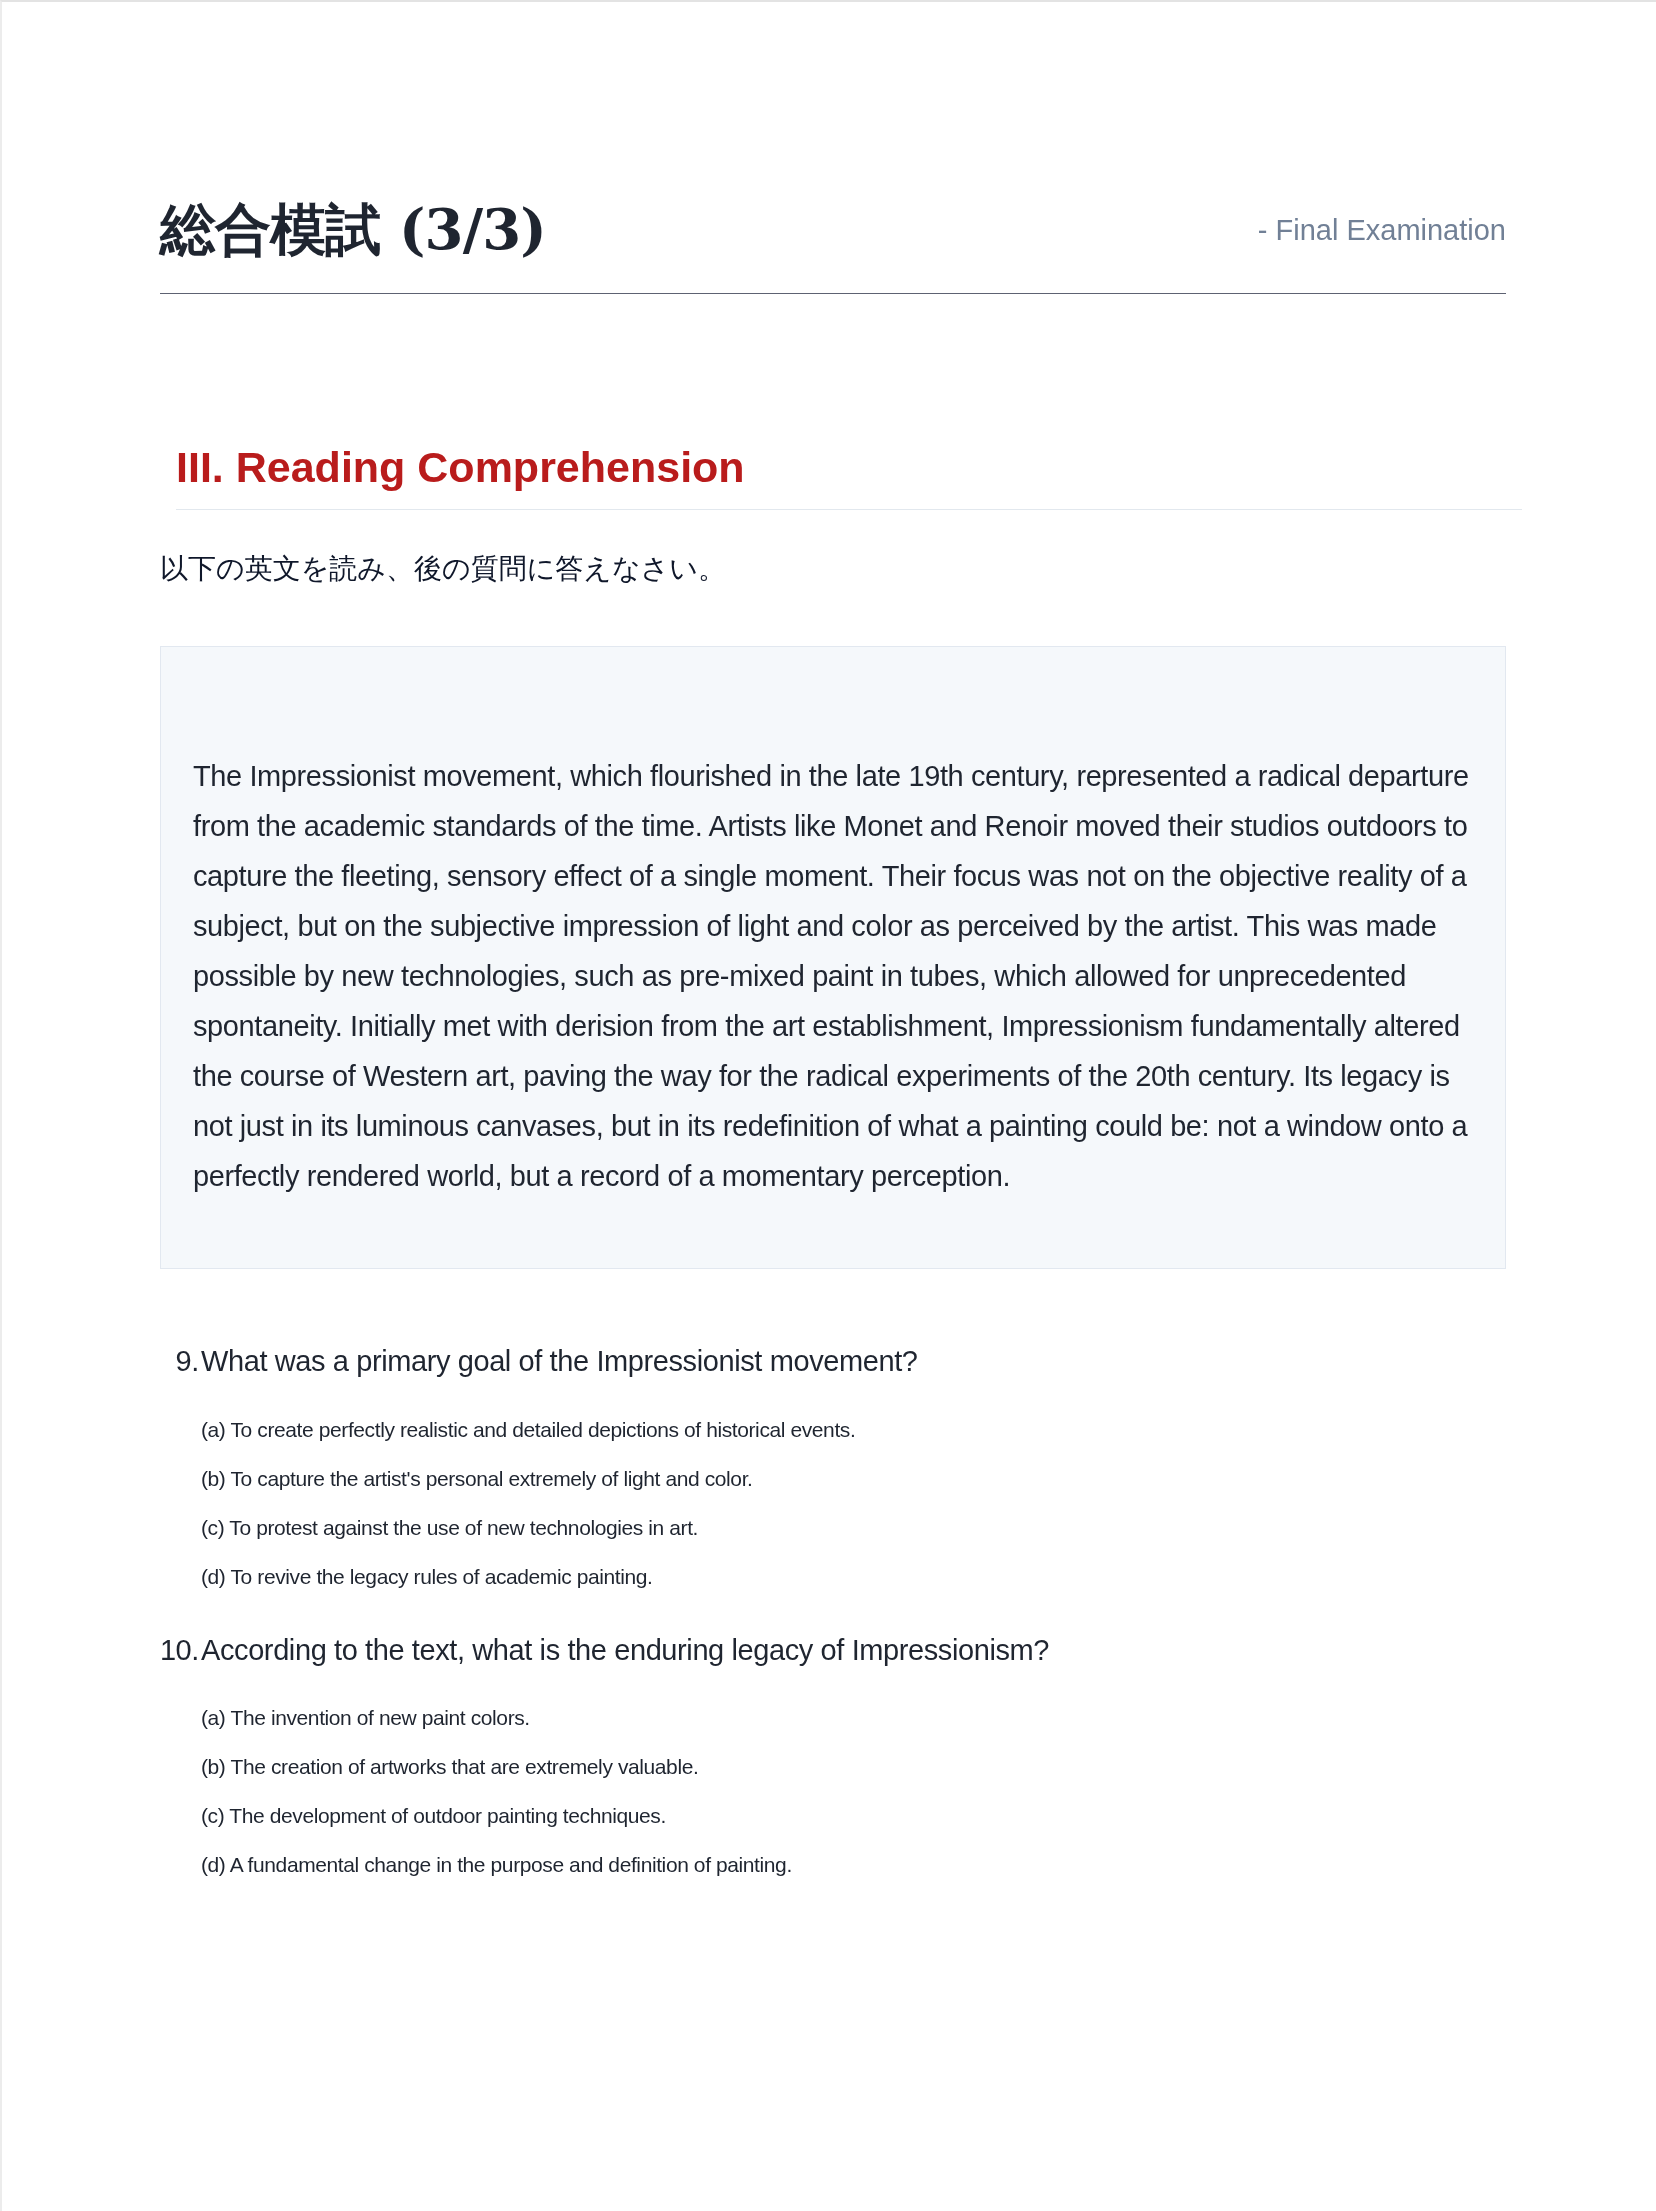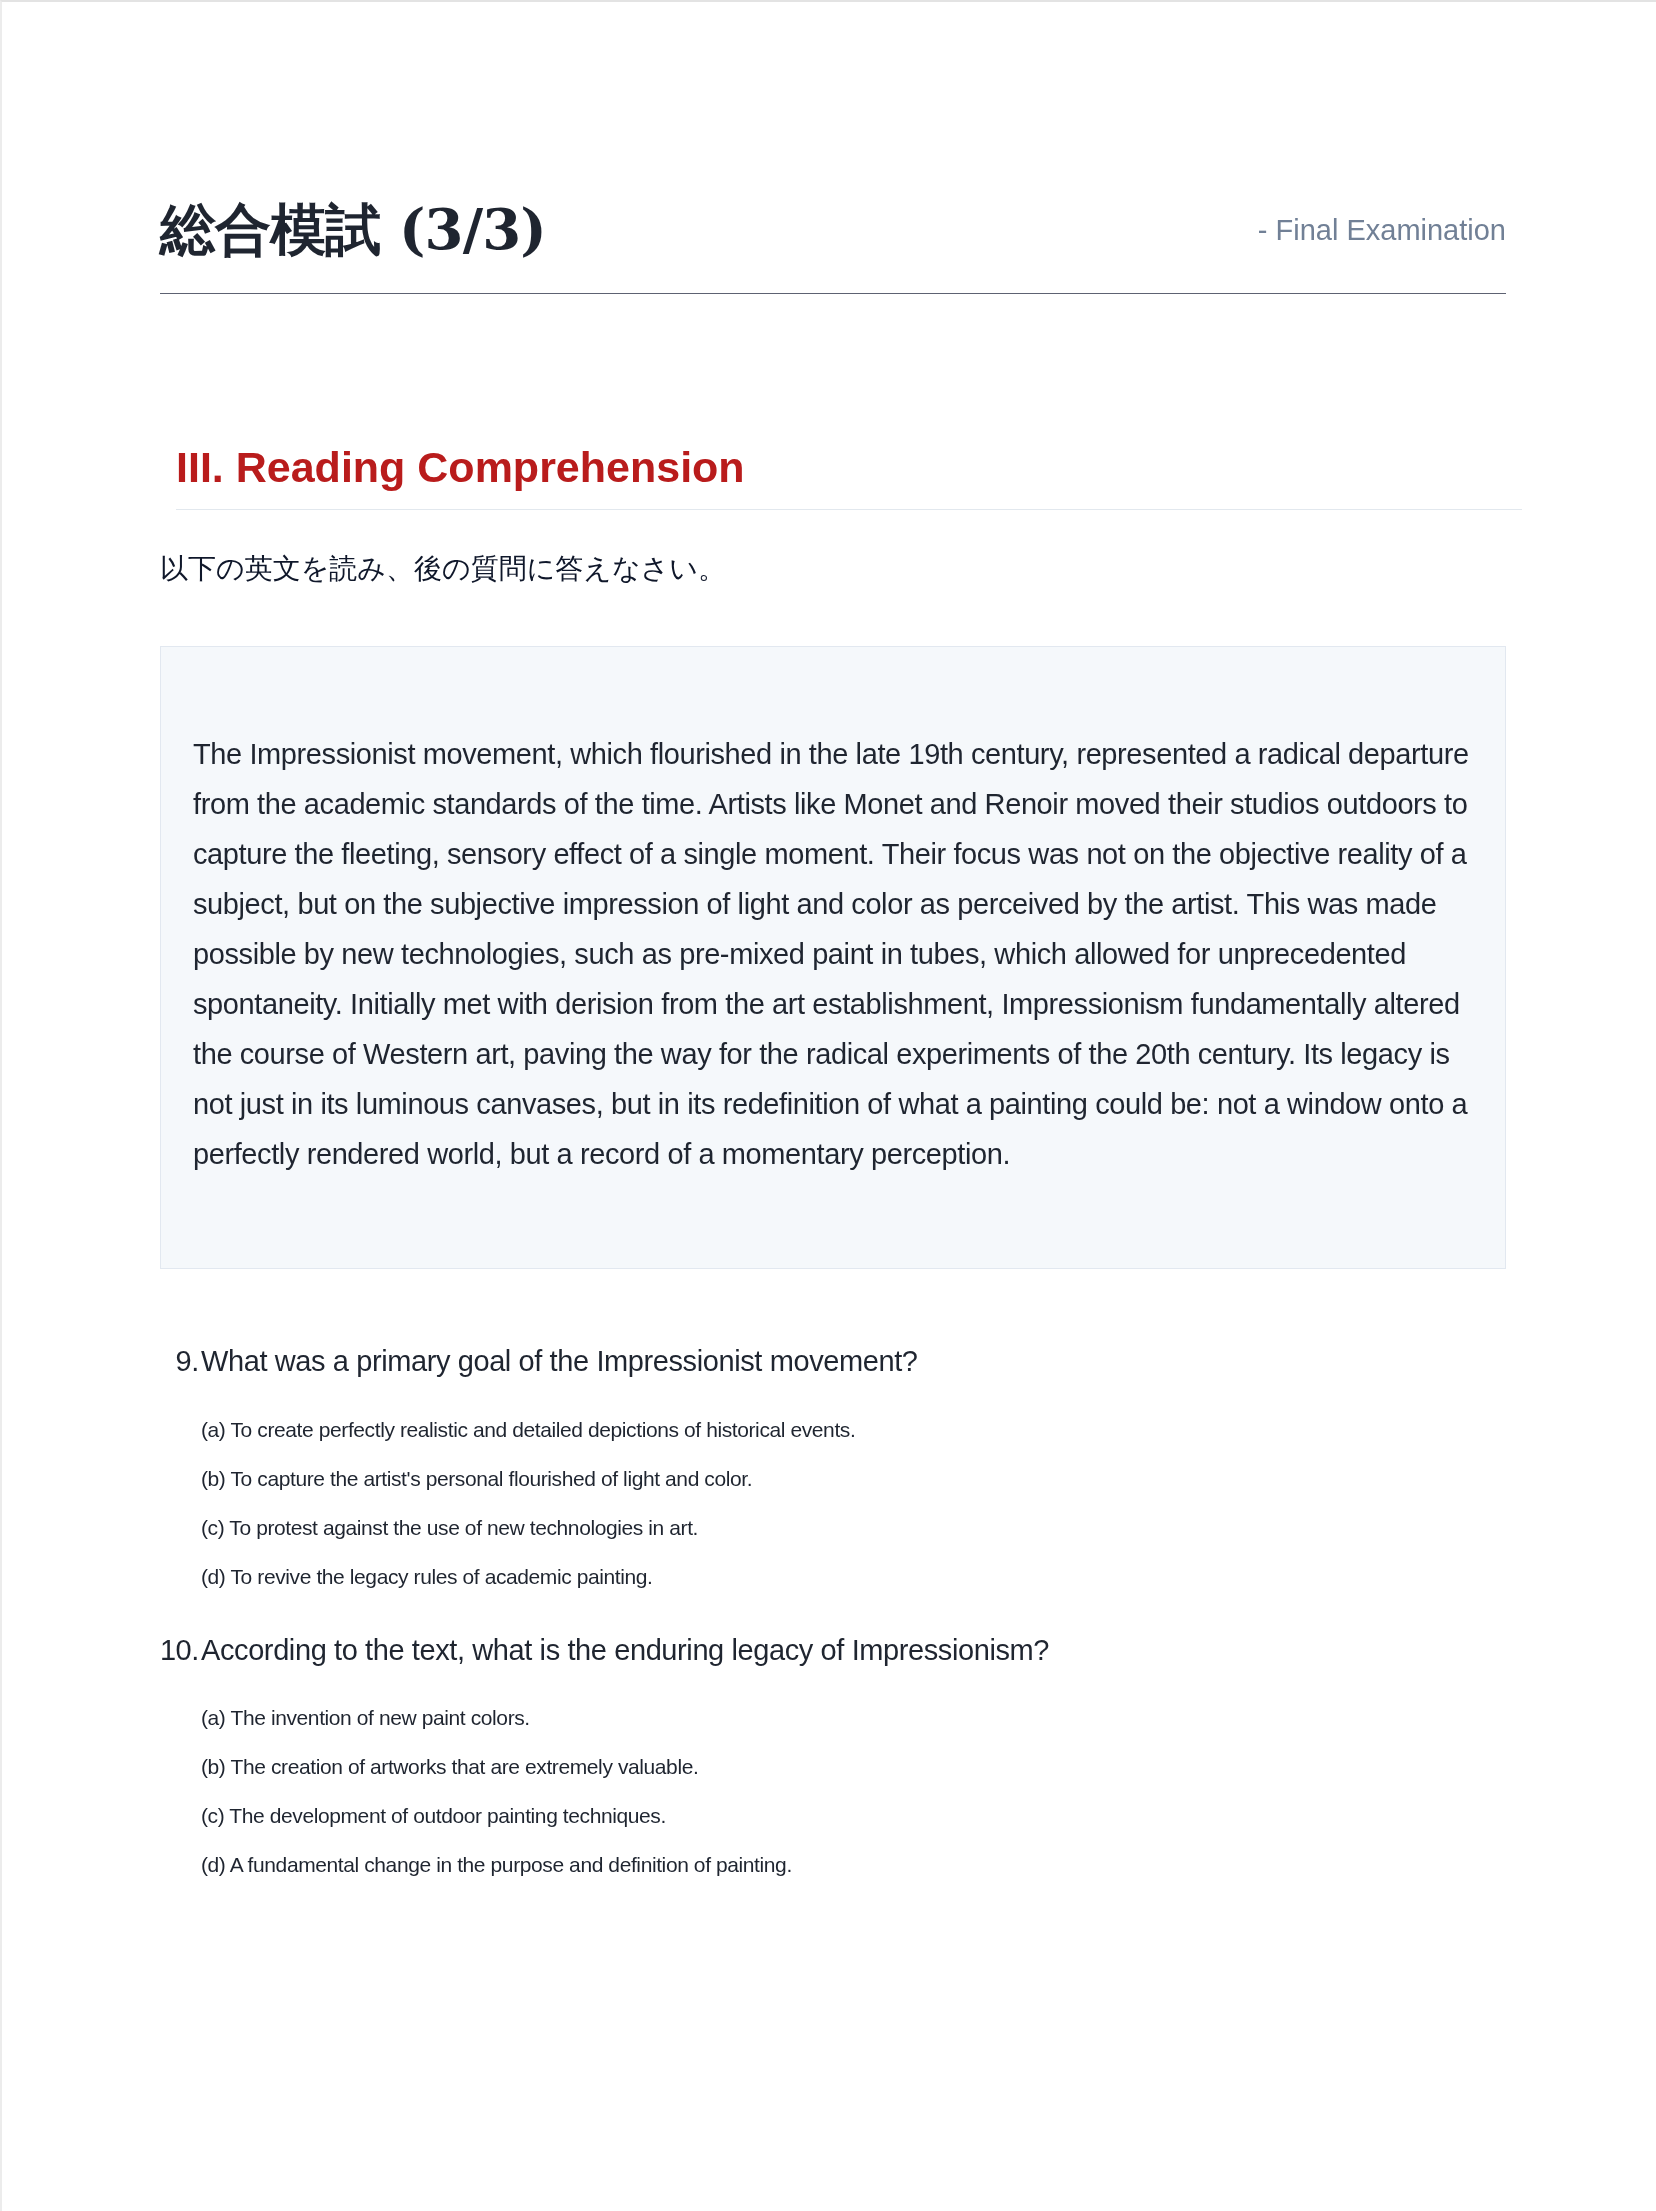--- a/index.html
+++ b/index.html
@@ -30,21 +30,21 @@
     position: absolute; left: 16px; top: 443px; width: 1346px; margin: 0;
     font-size: 43px; font-weight: bold; color: #b91c1c;
     padding-bottom: 17px; border-bottom: 1.9px solid #e2e8ee;
   }
   .instruction {
     position: absolute; left: 0; top: 550px; font-size: 28px; color: #0f172a;
   }
   .passage-box {
     position: absolute; left: 0; top: 646px; width: 1346px; height: 623px;
     box-sizing: border-box; background: #f5f8fb; border: 1.9px solid #e2e8f0;
-    padding: 82px 32px 0 32px;
+    padding: 104px 32px 0 32px;
   }
   .passage-text {
     margin: 0; font-size: 29px; line-height: 50px; color: #1f2530;
     letter-spacing: -0.4px;
   }
   .question-list { position: absolute; left: 0; top: 1336px; width: 1346px; }
   .question { position: relative; }
   .q-stem { position: relative; font-size: 29px; line-height: 50px; padding-left: 41px; letter-spacing: -0.4px; }
   .q-num { position: absolute; right: calc(100% - 39px); top: 0; white-space: nowrap; }
   .options { list-style: none; margin: 18.6px 0 0 0; padding: 0 0 0 41px; }
@@ -70,21 +70,21 @@
   </div>
 
   <div class="question-list">
     <div class="question">
       <div class="q-stem">
         <span class="q-num">9.</span>
         <span>What was a primary goal of the Impressionist movement?</span>
       </div>
       <ul class="options">
         <li class="option">(a) To create perfectly realistic and detailed depictions of historical events.</li>
-        <li class="option">(b) To capture the artist's personal flourished of light and color.</li>
+        <li class="option">(b) To capture the artist's personal extremely of light and color.</li>
         <li class="option">(c) To protest against the use of new technologies in art.</li>
         <li class="option">(d) To revive the legacy rules of academic painting.</li>
       </ul>
     </div>
 
     <div class="question">
       <div class="q-stem">
         <span class="q-num">10.</span>
         <span>According to the text, what is the enduring legacy of Impressionism?</span>
       </div>

